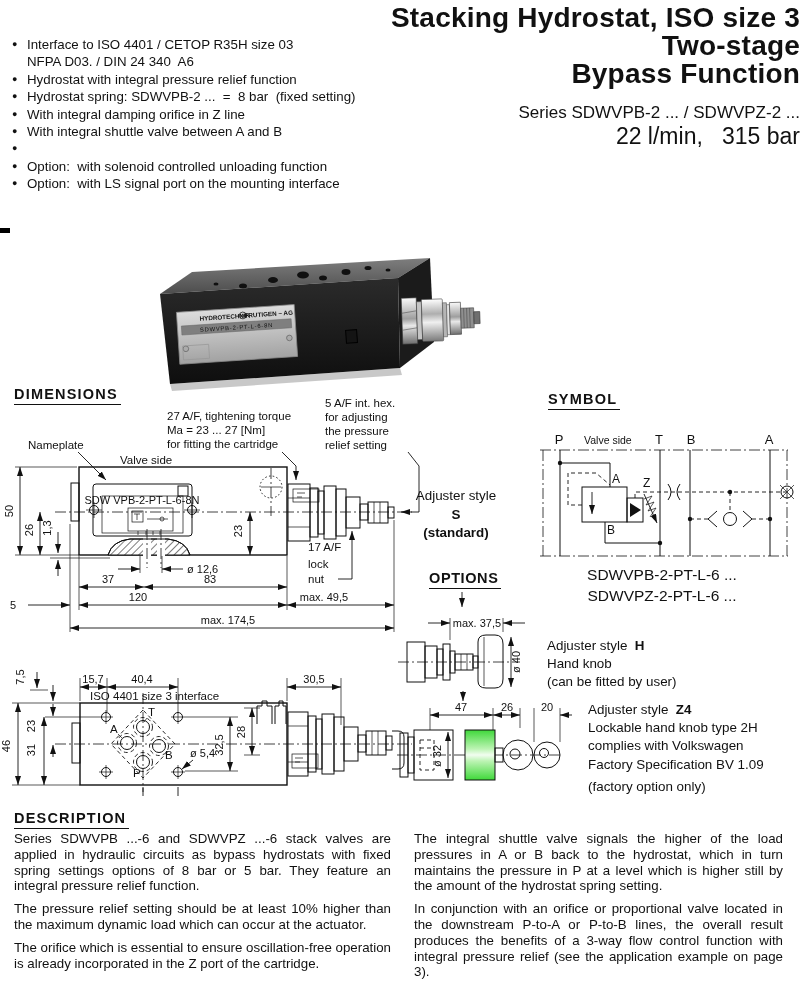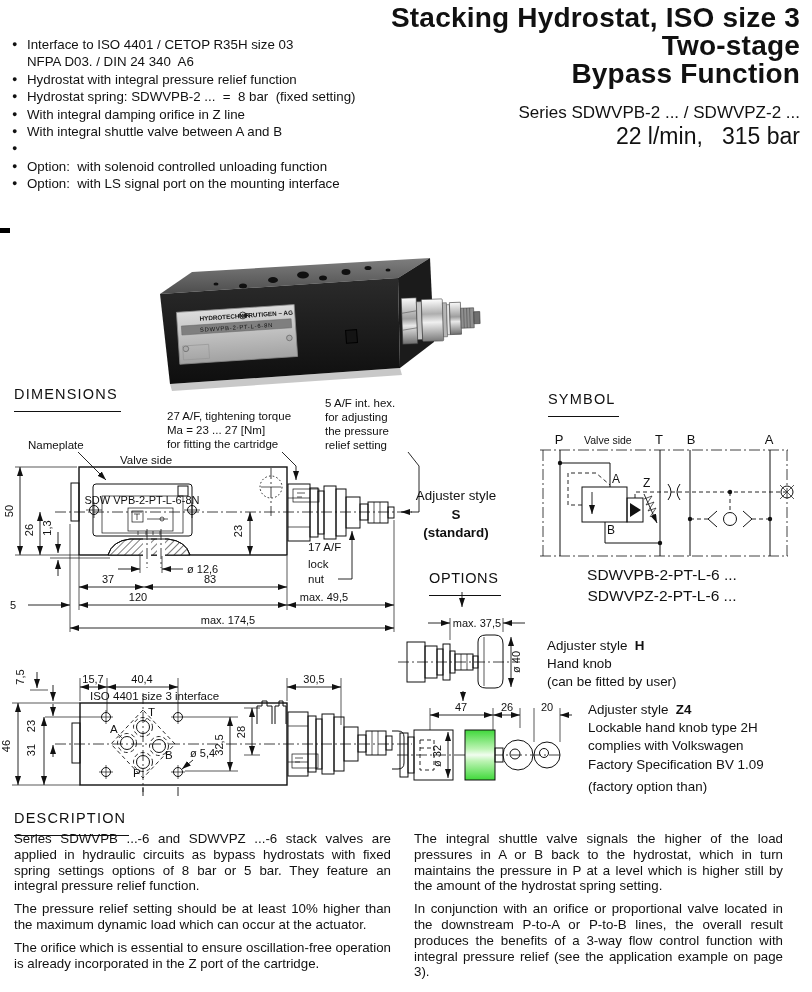--- a/index.html
+++ b/index.html
@@ -14,22 +14,22 @@
   .title-line{font-weight:bold;font-size:28px;line-height:28px;letter-spacing:.2px;}
   .series-line{font-size:17px;line-height:25px;margin-top:12px;white-space:pre;}
   .rating-line{font-size:23px;line-height:23px;white-space:pre;}
   .bullets{left:12px;top:36px;width:396px;}
   .brow{display:flex;font-size:13.3px;line-height:17.4px;}
   .brow .bm{width:15px;font-size:9px;line-height:17.4px;}
   .brow .bt{white-space:pre;}
   .brow.indent2 .bt{padding-left:106px;}
   
   .sec-heading{
-    font-weight:normal;font-size:14.5px;letter-spacing:1.2px;
-    border-bottom:1.6px solid #111;padding:0 3px 9px 0;display:inline-block;
+    font-weight:bold;font-size:14.5px;letter-spacing:1.2px;
+    border-bottom:1.6px solid #111;padding:0 3px 2px 0;display:inline-block;
   }
   
   .desc-col{font-size:13.3px;line-height:15.8px;text-align:justify;}
   .desc-col p{margin:0 0 7px 0;}
   
   .opt-text{font-size:13.4px;line-height:18.2px;}
   .opt-code{font-weight:bold;}
   
   .print-mark{left:0;top:228px;width:10px;height:5px;background:#000;}
   
@@ -531,21 +531,21 @@
 <div class="abs opt-text" style="left:547px;top:637px">
   <div><span>Adjuster style</span>&nbsp;&nbsp;<span class="opt-code">H</span></div>
   <div>Hand knob</div>
   <div>(can be fitted by user)</div>
 </div>
 <div class="abs opt-text" style="left:588px;top:701px">
   <div><span>Adjuster style</span>&nbsp;&nbsp;<span class="opt-code">Z4</span></div>
   <div>Lockable hand knob type 2H</div>
   <div>complies with Volkswagen</div>
   <div>Factory Specification BV 1.09</div>
-  <div style="margin-top:4px">(factory option than)</div>
+  <div style="margin-top:4px">(factory option only)</div>
 </div>
 
 <div class="abs desc-col" style="left:14px;top:831px;width:377px">
   <p>Series SDWVPB ...-6 and SDWVPZ ...-6 stack valves are applied in hydraulic circuits as bypass hydrostats with fixed spring settings options of 8 bar or 5 bar.  They feature an integral pressure relief function.</p>
   <p>The pressure relief setting should be at least 10% higher than the maximum dynamic load which can occur at the actuator.</p>
   <p>The orifice which is essential to ensure oscillation-free operation is already incorporated in the Z port of the cartridge.</p>
 </div>
 <div class="abs desc-col" style="left:414px;top:831px;width:369px">
   <p>The integral shuttle valve signals the higher of the load pressures in A or B back to the hydrostat, which in turn maintains the pressure in P at a level which is higher still by the amount of the hydrostat spring setting.</p>
   <p>In conjunction with an orifice or proportional valve located in the downstream P-to-A or P-to-B lines, the overall result produces the benefits of a 3-way flow control function with integral pressure relief (see the application example on page 3).</p>

